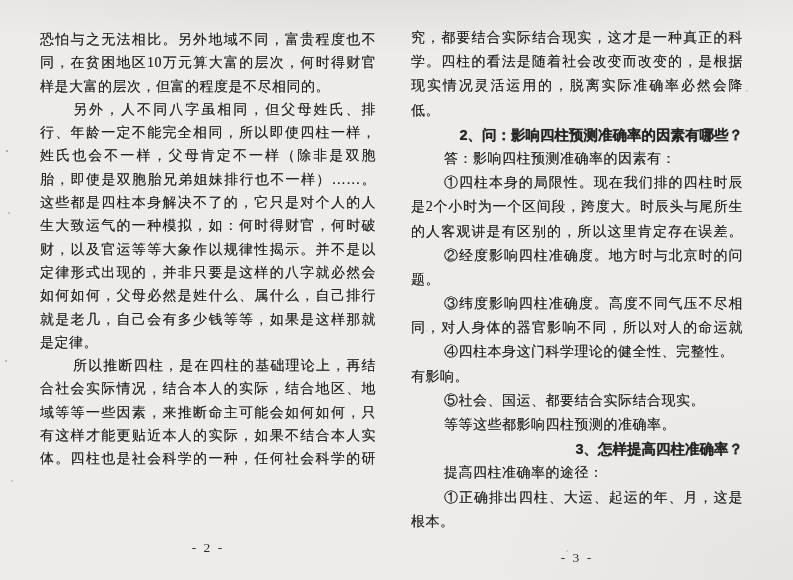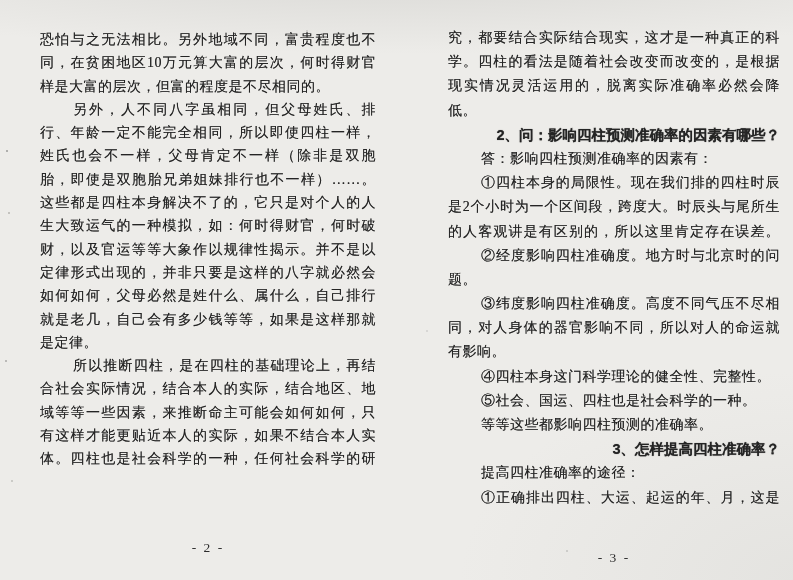--- a/index.html
+++ b/index.html
@@ -10,21 +10,21 @@
     overflow:hidden;
     background:
       radial-gradient(ellipse 900px 120px at 50% -30px, rgba(180,180,176,.35), rgba(0,0,0,0) 70%),
       radial-gradient(ellipse 500px 300px at 102% 100%, rgba(200,200,196,.25), rgba(0,0,0,0) 70%),
       #edecE9;
     font-family:"Liberation Serif","DejaVu Serif",serif;
     color:#242424;
   }
   .page{position:absolute;}
   .page-left{left:40px;top:28px;width:336px;}
-  .page-right{left:448px;top:26px;width:332px;}
+  .page-right{left:411px;top:26px;width:332px;}
   .line{
     height:23.3px;line-height:23.3px;
     font-size:14px;
     overflow:hidden;
     text-align:left;
     letter-spacing:.5px;
     text-shadow:0 0 .6px rgba(20,20,20,.55);
   }
   .page-right .line{height:24.2px;line-height:24.2px;}
   .line.fill{text-align:justify;text-align-last:justify;}
@@ -99,23 +99,24 @@
         <div class="line">低。</div>
         <div class="line indent bold">2、问：影响四柱预测准确率的因素有哪些？</div>
         <div class="line indent">答：影响四柱预测准确率的因素有：</div>
         <div class="line indent fill">①四柱本身的局限性。现在我们排的四柱时辰</div>
         <div class="line fill">是2个小时为一个区间段，跨度大。时辰头与尾所生</div>
         <div class="line fill">的人客观讲是有区别的，所以这里肯定存在误差。</div>
         <div class="line indent fill">②经度影响四柱准确度。地方时与北京时的问</div>
         <div class="line">题。</div>
         <div class="line indent fill">③纬度影响四柱准确度。高度不同气压不尽相</div>
         <div class="line fill">同，对人身体的器官影响不同，所以对人的命运就</div>
+        <div class="line indent">④四柱本身这门科学理论的健全性、完整性。</div>
         <div class="line">有影响。</div>
-        <div class="line indent">④四柱本身这门科学理论的健全性、完整性。</div>
-        <div class="line indent">⑤社会、国运、四柱也是社会科学的一种。</div>
+        <div class="line indent">⑤社会、国运、都要结合实际结合现实。</div>
         <div class="line indent">等等这些都影响四柱预测的准确率。</div>
         <div class="line indent bold">3、怎样提高四柱准确率？</div>
         <div class="line indent">提高四柱准确率的途径：</div>
         <div class="line indent fill">①正确排出四柱、大运、起运的年、月，这是</div>
+        <div class="line">根本。</div>
       </div>
     <div class="pageno">- 3 -</div>
   </div>
 </div>
 
 </body></html>

